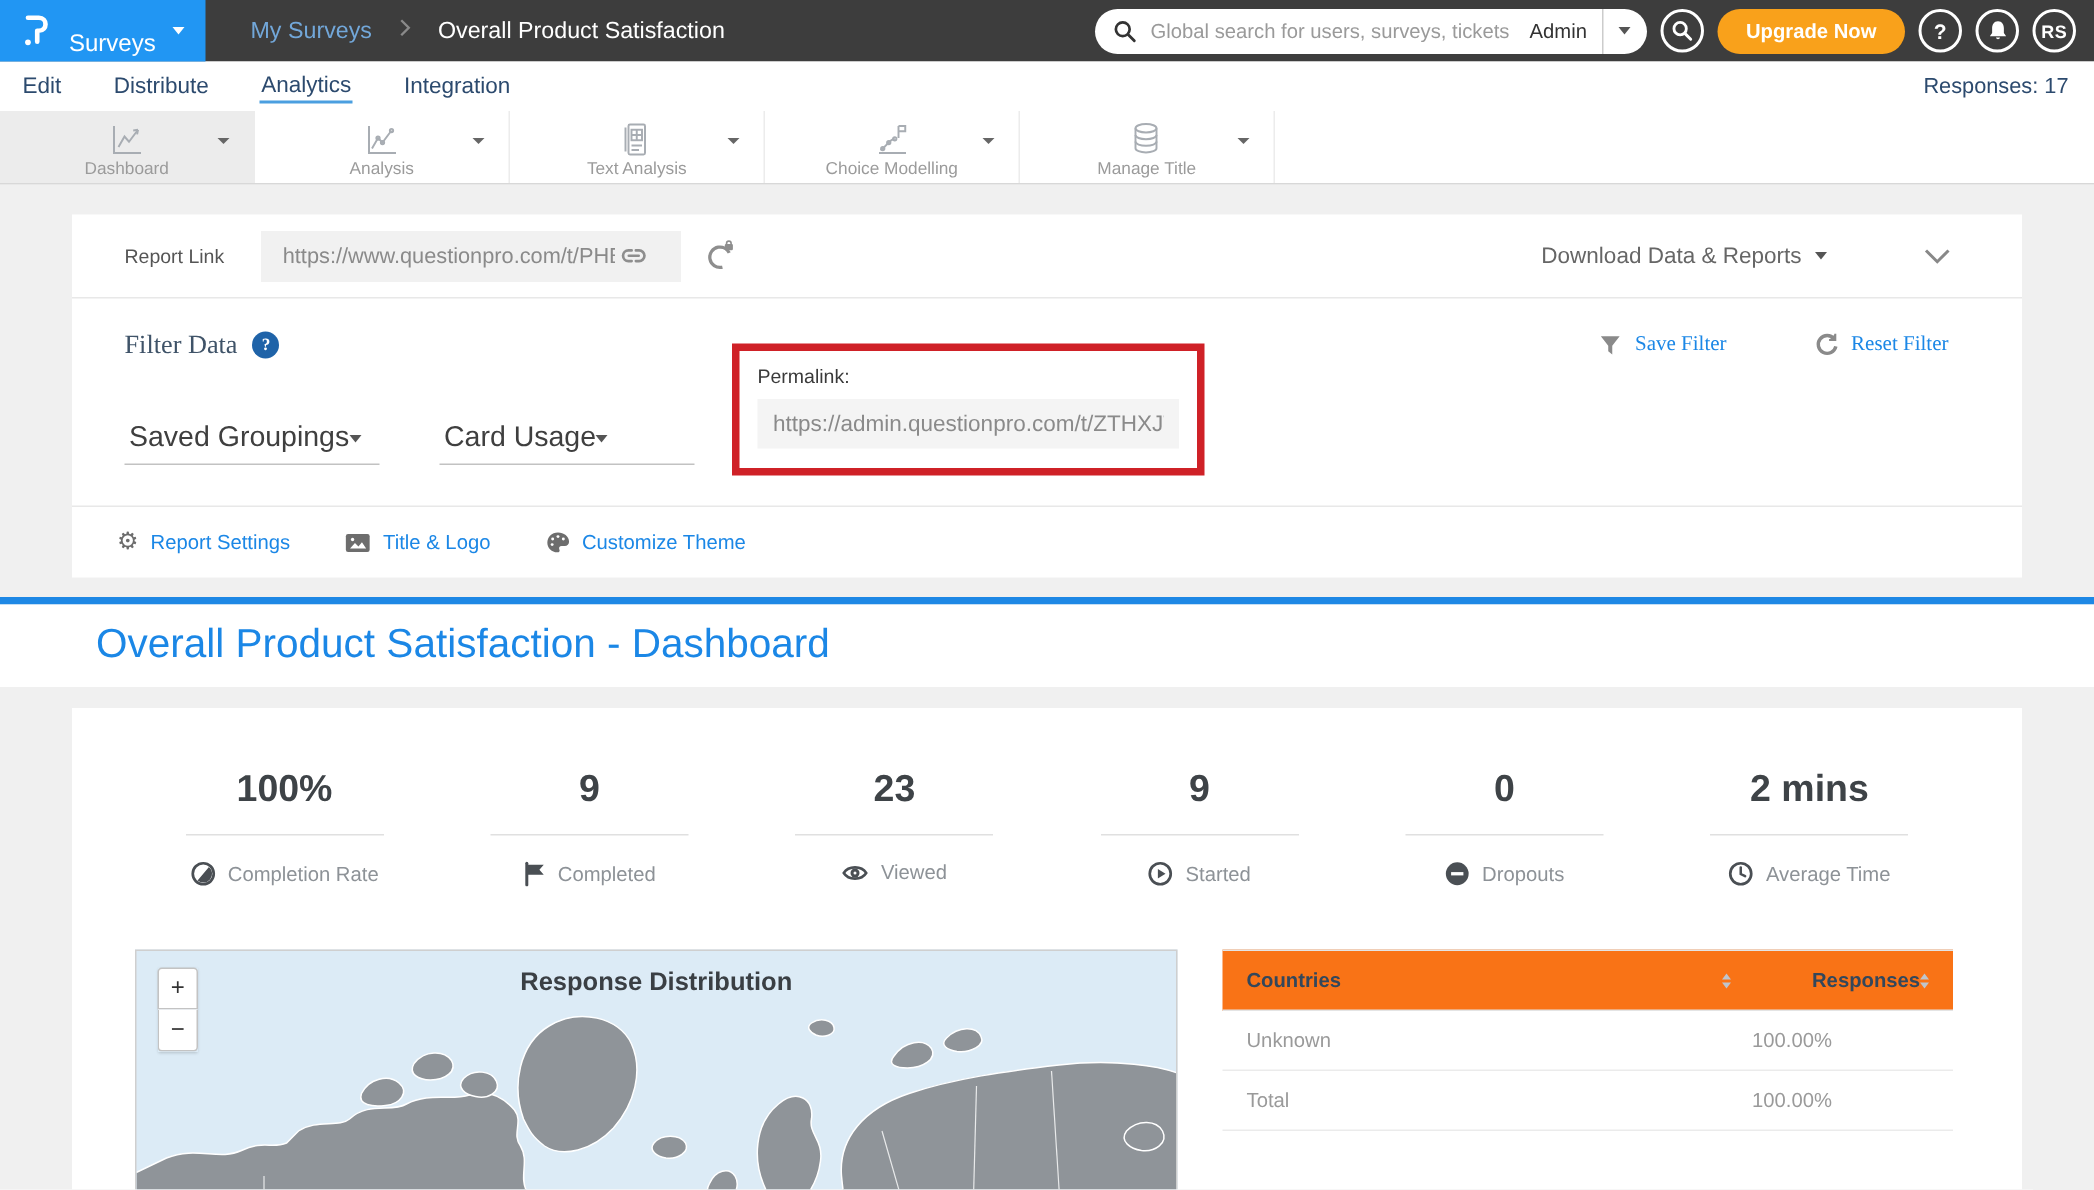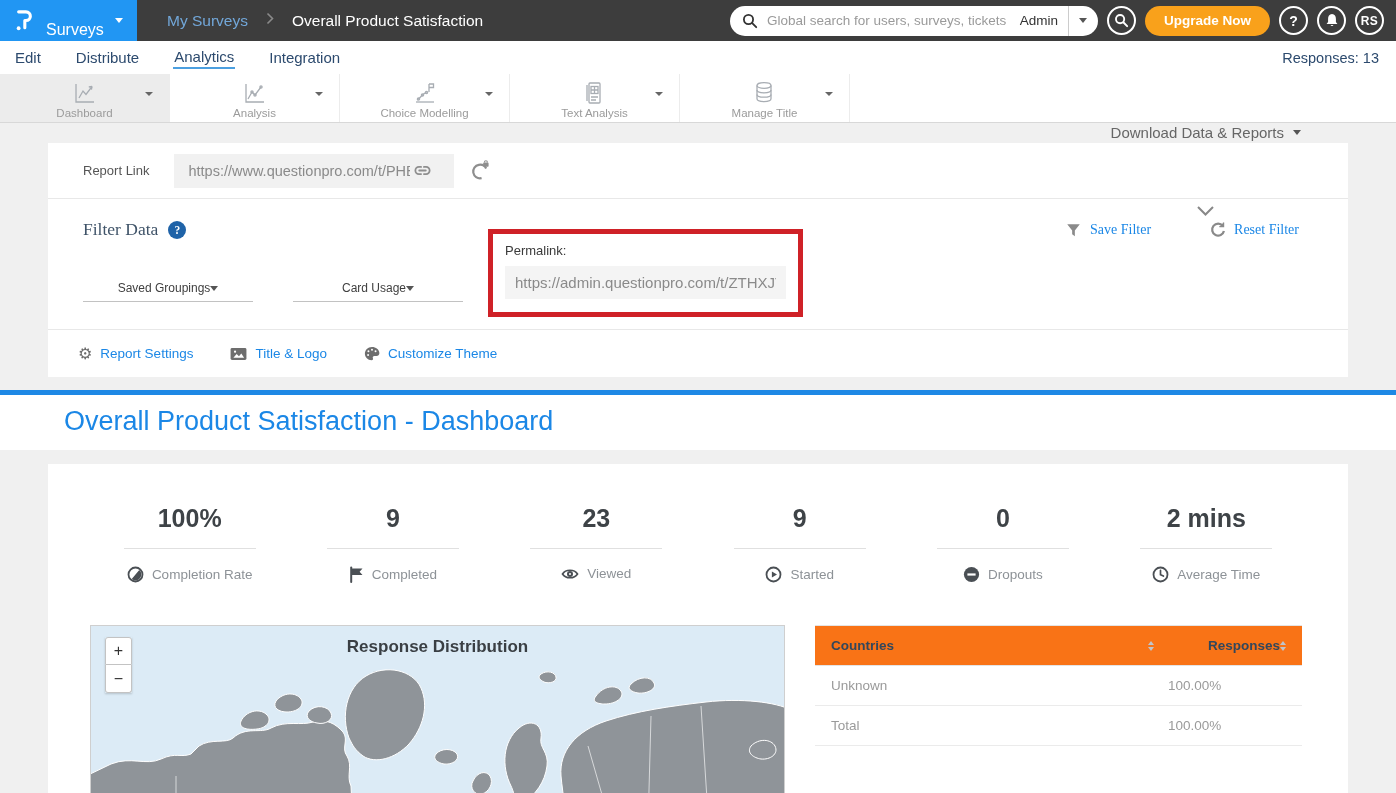--- a/index.html
+++ b/index.html
@@ -45,32 +45,32 @@
   
   .card { background:#fff; margin:0 48px; }
   .card-filters { margin-top:20px; }
 
   .report-row { display:flex; align-items:center; height:56px; padding:0 35px; border-bottom:1px solid #e8e8e8; }
   .report-label { font-size:13px; color:#555; margin-right:25px; }
   .link-input-wrap { display:flex; align-items:center; background:#f1f1f1; height:34px; padding:0 10px 0 12px; width:280px; }
   .link-input { background:transparent; border:none; outline:none; color:#8a8a8a; font-size:14.5px; width:226px; font-family:inherit; }
   .link-icon { display:flex; cursor:pointer; }
   .globe-btn { margin-left:17px; display:flex; cursor:pointer; }
-  .report-right { margin-left:auto; display:flex; align-items:center; gap:64px; padding-right:12px;flex-direction:column; }
+  .report-right { margin-left:auto; display:flex; align-items:center; gap:64px; padding-right:12px; }
   .download { display:flex; align-items:center; gap:9px; font-size:15px; color:#666; cursor:pointer; }
   .collapse-chevron { display:flex; cursor:pointer; }
 
   .filter-row { position:relative; padding:20px 35px 27px; border-bottom:1px solid #e8e8e8; }
   .filter-head { display:flex; align-items:center;font-family:Liberation Serif, serif; }
   .filter-title { font-size:17.5px; color:#3f5368; }
   .help-circle { width:18px; height:18px; border-radius:50%; background:#1f63a8; color:#fff; font-size:11.5px; font-weight:bold; display:flex; align-items:center; justify-content:center; margin-left:10px; cursor:pointer; }
   .filter-actions { margin-left:auto; display:flex; gap:58px; padding-right:14px; }
   .filter-action { display:flex; align-items:center; gap:8px; font-size:14px; color:#1b87e6; cursor:pointer; }
   .dropdown-row { display:flex; gap:40px; margin-top:35px; }
-  .dropdown { display:flex; align-items:center; justify-content:center; width:170px; border-bottom:1px solid #c2c2c2; padding:6px 3px; font-size:12px; color:#3f3f3f; cursor:pointer; }
+  .dropdown { display:flex; align-items:center; justify-content:flex-start; width:170px; border-bottom:1px solid #c2c2c2; padding:6px 3px; font-size:19px; color:#3f3f3f; cursor:pointer; }
 
   .permalink-box { position:absolute; left:440px; top:30px; width:315px; border:5px solid #cf2127; background:#fff; padding:9px 12px 13px; }
   .permalink-label { font-size:13px; color:#3a3a3a; margin-bottom:8px; }
   .permalink-input { display:block; width:100%; background:#f4f4f4; border:none; outline:none; color:#8a8a8a; font-size:15px; padding:8px 10px; font-family:inherit; }
 
   .tools-row { display:flex; align-items:center; gap:37px; height:47px; padding:0 30px; }
   .tool-link { display:flex; align-items:center; gap:8px; font-size:13.5px; color:#1b87e6; cursor:pointer; }
   .tool-link .gear-glyph { font-size:16px; color:#6d6d6d; line-height:1; }
 
   
@@ -164,21 +164,21 @@
       </button>
       <button class="circle-btn avatar">RS</button>
     </div>
   </header>
 
   <nav class="subnav">
     <span class="subnav-item">Edit</span>
     <span class="subnav-item">Distribute</span>
     <span class="subnav-item active">Analytics</span>
     <span class="subnav-item">Integration</span>
-    <span class="subnav-responses">Responses: 13</span>
+    <span class="subnav-responses">Responses: 17</span>
   </nav>
 
   <div class="tabstrip">
     <div class="tab active">
       <div class="tab-inner">
         <span>
           <svg width="26" height="26" viewBox="0 0 26 26" fill="none" stroke="#a8adb3" stroke-width="1.3">
             <path d="M5 4 V22 H23"></path>
               <polyline points="8,18 12,11 15,14.5 21,6.5"></polyline>
               <path d="M21 6.5 L17.8 7 M21 6.5 L20.4 9.6"></path>
@@ -193,51 +193,51 @@
         <span>
           <svg width="26" height="26" viewBox="0 0 26 26" fill="none" stroke="#a8adb3" stroke-width="1.3">
             <path d="M5 4 V22 H23"></path>
               <polyline points="7,19 11,12 14,15 20,7"></polyline>
               <circle cx="11" cy="12" r="1.1"></circle>
               <circle cx="14" cy="15" r="1.1"></circle>
               <circle cx="20" cy="7" r="1.1"></circle>
           </svg>
         </span>
         <span class="tab-label">Analysis</span>
+      </div>
+      <span class="tab-caret"><span class="caret gray"></span></span>
+    </div>
+    <div class="tab">
+      <div class="tab-inner">
+        <span>
+          <svg width="26" height="26" viewBox="0 0 26 26" fill="none" stroke="#a8adb3" stroke-width="1.3">
+            <rect x="8" y="3" width="11" height="20" rx="1"></rect>
+              <path d="M6 5 V21"></path>
+              <rect x="10" y="6.5" width="7" height="7"></rect>
+              <path d="M13.5 6.5 V13.5 M10 10 H17 M10 17 H17 M10 20 H15"></path>
+          </svg>
+        </span>
+        <span class="tab-label">Text Analysis</span>
       </div>
       <span class="tab-caret"><span class="caret gray"></span></span>
     </div>
     <div class="tab">
       <div class="tab-inner">
         <span>
           <svg width="26" height="26" viewBox="0 0 26 26" fill="none" stroke="#a8adb3" stroke-width="1.3">
             <path d="M4 22 H22"></path>
               <path d="M17 4 V12"></path>
               <path d="M17 4 H21.5 V7.5 H17"></path>
               <path d="M5 20 C9 18 10.5 13 14.5 12.5"></path>
               <circle cx="6.5" cy="19" r="1.1"></circle>
               <circle cx="10.5" cy="15" r="1.1"></circle>
               <circle cx="14.5" cy="12.5" r="1.1"></circle>
           </svg>
         </span>
         <span class="tab-label">Choice Modelling</span>
-      </div>
-      <span class="tab-caret"><span class="caret gray"></span></span>
-    </div>
-    <div class="tab">
-      <div class="tab-inner">
-        <span>
-          <svg width="26" height="26" viewBox="0 0 26 26" fill="none" stroke="#a8adb3" stroke-width="1.3">
-            <rect x="8" y="3" width="11" height="20" rx="1"></rect>
-              <path d="M6 5 V21"></path>
-              <rect x="10" y="6.5" width="7" height="7"></rect>
-              <path d="M13.5 6.5 V13.5 M10 10 H17 M10 17 H17 M10 20 H15"></path>
-          </svg>
-        </span>
-        <span class="tab-label">Text Analysis</span>
       </div>
       <span class="tab-caret"><span class="caret gray"></span></span>
     </div>
     <div class="tab">
       <div class="tab-inner">
         <span>
           <svg width="26" height="26" viewBox="0 0 26 26" fill="none" stroke="#a8adb3" stroke-width="1.3">
             <ellipse cx="13" cy="5.5" rx="7" ry="2.8"></ellipse>
             <path d="M6 5.5 V18.8 c0 1.6 3.1 2.8 7 2.8 s7 -1.2 7 -2.8 V5.5"></path>
             <path d="M6 10 c0 1.6 3.1 2.8 7 2.8 s7 -1.2 7 -2.8"></path>

